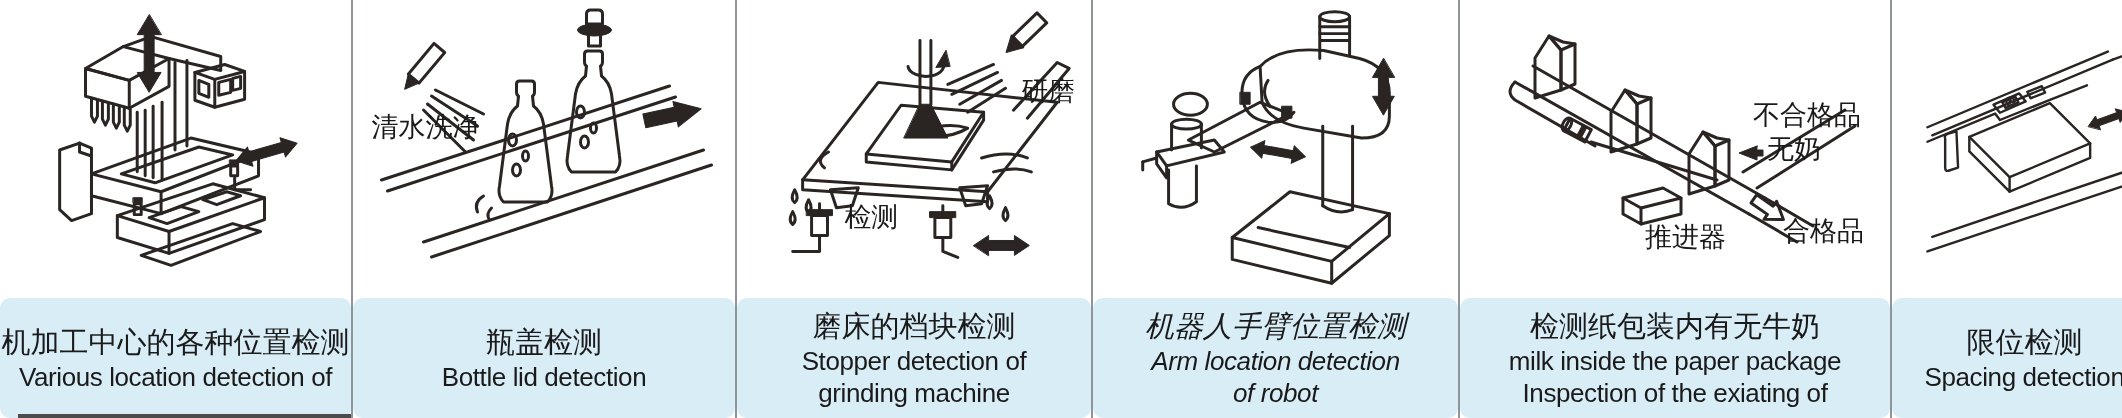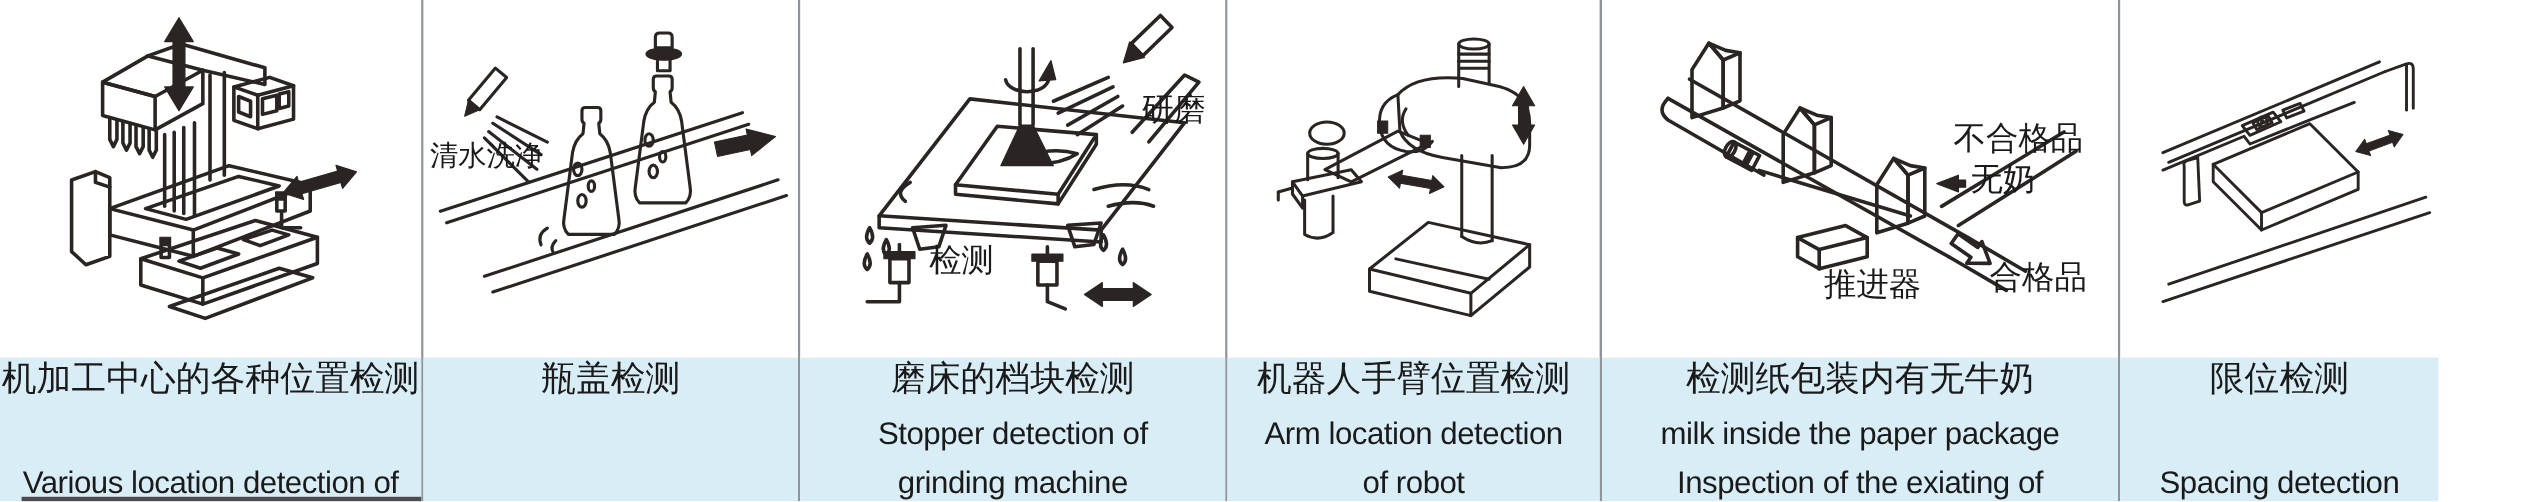--- a/index.html
+++ b/index.html
@@ -3,31 +3,31 @@
 <meta charset="utf-8">
 <style>
   html,body{margin:0;padding:0;background:#ffffff;}
   .board{
     width:2122px;height:418px;display:flex;background:#ffffff;overflow:hidden;
     font-family:"Liberation Sans","DejaVu Sans",sans-serif;color:#1a1a1a;
   }
   .panel{position:relative;height:418px;box-sizing:border-box;background:#ffffff;flex:0 0 auto;}
   .panel:not(:last-child){border-right:2px solid #8f9499;}
   .panel:nth-child(1){width:353px;}
-  .panel:nth-child(2){width:314px;}
+  .panel:nth-child(2){width:384px;}
   .panel:nth-child(3){width:356px;}
-  .panel:nth-child(4){width:312px;}
+  .panel:nth-child(4){width:367px;font-style:italic;}
   .panel:nth-child(5){width:432px;}
   .panel:nth-child(6){width:265px;}
   .art{height:298px;}
   .art svg{display:block;width:100%;height:298px;}
   .caption{
     position:absolute;left:0;right:0;top:298px;bottom:0;background:#d9edf7;
-    display:flex;flex-direction:column;align-items:center;justify-content:space-between;
-    text-align:center;line-height:1;
+    display:flex;flex-direction:column;align-items:center;justify-content:center;
+    text-align:center;line-height:1;border-radius:10px;
   }
   .zh{font-size:29px;line-height:37px;white-space:nowrap;letter-spacing:0px;}
   .en{font-size:26px;line-height:32px;white-space:nowrap;letter-spacing:-0.4px;}
   .ink path,.ink ellipse,.ink circle{fill:none;stroke:#2a2522;stroke-width:3;stroke-linecap:round;stroke-linejoin:round;}
   .ink .fill{fill:#2a2522;stroke:#2a2522;stroke-width:1;}
   .ink text{stroke:none;fill:#1a1a1a;font-size:27px;font-family:"Liberation Sans","DejaVu Sans",sans-serif;}
   .bottom-strip{position:absolute;left:18px;right:0;bottom:0;height:4px;background:#4c4c4c;}
 </style>
 </head>
 <body>
@@ -139,20 +139,21 @@
           </g>
           <text x="6" y="136">清水洗净</text>
           <g transform="translate(306,114) rotate(-12)">
             <path class="fill" d="M-28 -6 L4 -6 L4 -12 L30 1 L4 14 L4 8 L-28 8 Z"></path>
           </g>
         </g>
       </svg>
     </div>
     <div class="caption">
       <div class="zh">瓶盖检测</div>
+      <div class="en">Bottle lid detection</div>
     </div>
   </section>
 
   <section class="panel">
     <div class="art">
       <svg viewBox="0 0 356 298">
         <g class="ink">
           <g>
             <path d="M66 180 L142 82 L322 102 L252 192 Z"></path>
             <path d="M66 180 L66 190 L252 202 L252 192"></path>

